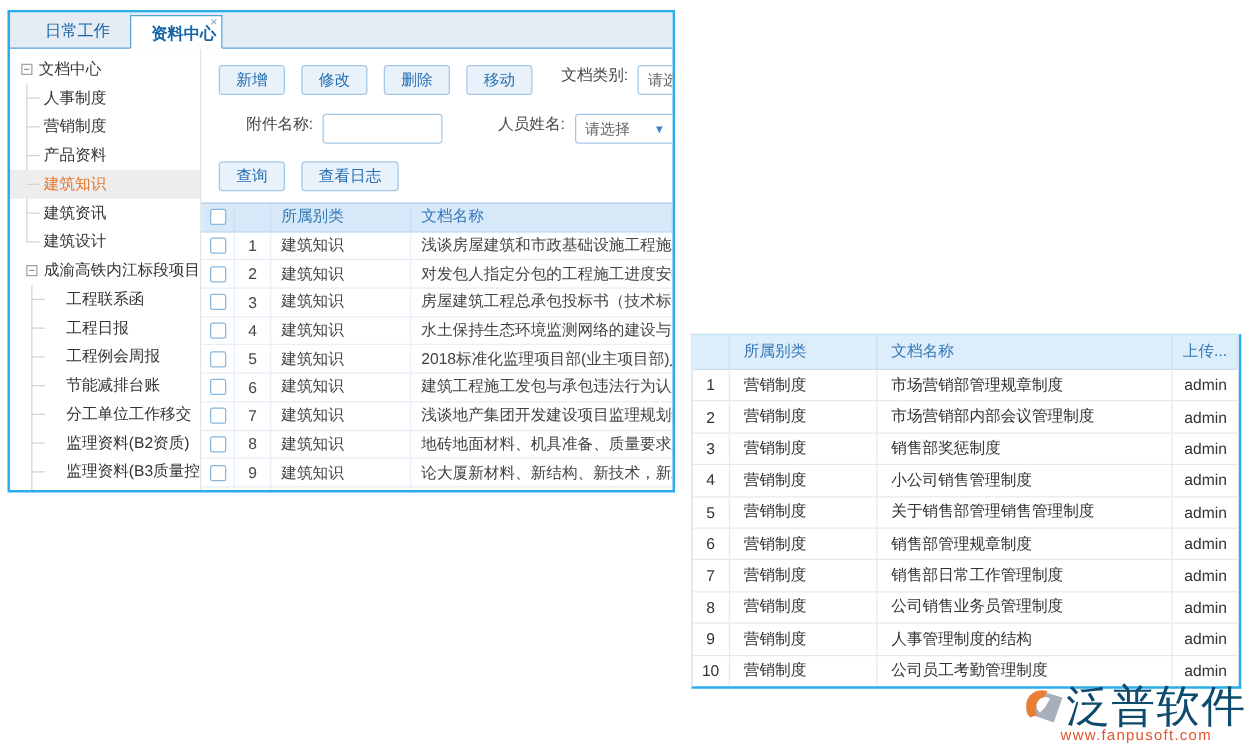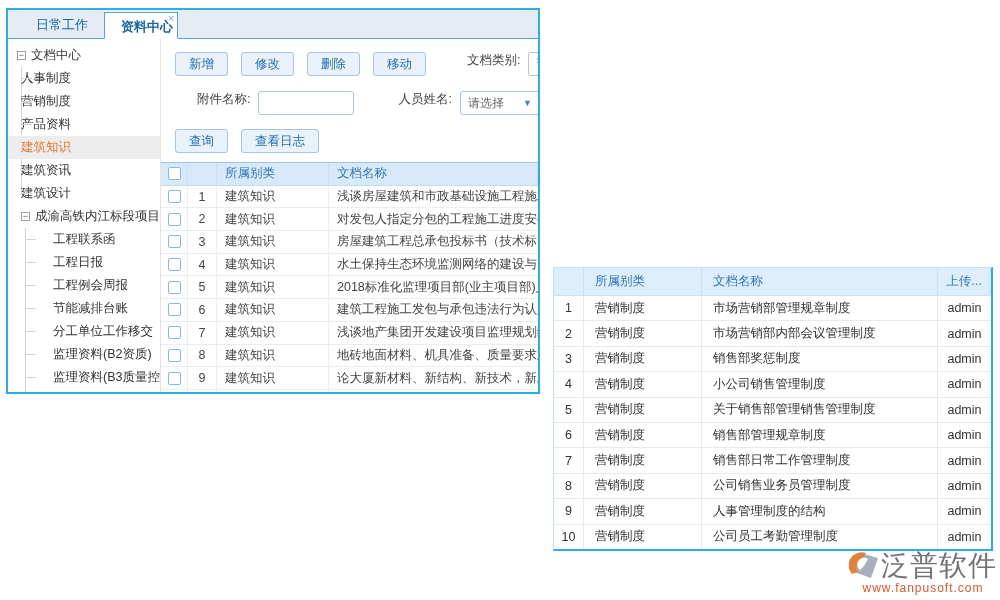--- a/index.html
+++ b/index.html
@@ -15,36 +15,36 @@
   .win-body{flex:1;display:flex;min-height:0}
 
   
   .sidebar{width:153px;flex-shrink:0;border-right:1px solid #e3e3e3;padding-top:5px;overflow:hidden;font-size:12.5px;color:#333}
   .tree-root{display:flex;align-items:center;height:23px;padding-left:9px;white-space:nowrap}
   .tree-root.indent2{padding-left:13px}
   .minus-box{width:9px;height:9px;border:1px solid #9aa4ad;background:#fff;color:#666;font-size:9px;line-height:7px;text-align:center;margin-right:5px;flex-shrink:0}
   .tree-children{position:relative}
   .tree-children::before{content:"";position:absolute;left:13px;top:0;bottom:11px;border-left:1px solid #d4d4d4}
   .tree-children.indent2::before{left:17px}
-  .tree-item{height:23px;line-height:23px;padding-left:13px;position:relative;white-space:nowrap;cursor:default}
+  .tree-item{height:23px;line-height:23px;padding-left:27px;position:relative;white-space:nowrap;cursor:default}
   .tree-item::before{content:"";position:absolute;left:13px;top:11px;width:11px;border-top:1px solid #d4d4d4}
   .indent2 .tree-item{padding-left:45px}
   .indent2 .tree-item::before{left:17px}
   .tree-item.selected{background:#ededed;color:#e4762c}
 
   
   .content{flex:1;display:flex;flex-direction:column;min-width:0;overflow:hidden}
   .frow{display:flex;align-items:flex-start;white-space:nowrap;flex-shrink:0}
   .frow>*{flex-shrink:0}
   .frow1{margin:13px 0 0 14px}
   .frow2{margin:15px 0 0 36px}
   .frow3{margin:14px 0 0 14px}
   .btn{background:#e9f1fa;border:1px solid #a5c7e7;border-radius:3px;color:#2470b3;font-size:12.5px;height:24px;padding:0 13px;line-height:22px;margin-right:13px;cursor:pointer}
   .flabel{font-size:12.5px;color:#444;margin-right:8px}
-  .ml-big{margin-left:28px}
+  .ml-big{margin-left:10px}
   .select{width:80px;height:24px;background:#fff;border:1px solid #a5c7e7;border-radius:3px;display:flex;align-items:center;justify-content:space-between;padding:0 7px;font-size:12px;color:#666;cursor:pointer}
   .arrow{font-size:9px;color:#3a85c8}
   .tinput{width:96px;height:24px;border:1px solid #a5c7e7;border-radius:3px;background:#fff;font-size:12px;padding:0 5px;outline:none}
 
   
   .ltable{margin-top:9px;border-top:1px solid #9fc6e8;flex:1;overflow:hidden;font-size:12.5px}
   .lrow{display:flex;align-items:center;height:22.7px;border-bottom:1px solid #e8eef5;color:#444}
   .lrow.head{background:#d7e9f9;color:#3477b6;border-bottom:1px solid #c3dcf0}
   .lcell{height:100%;display:flex;align-items:center;border-right:1px solid #e8eef5;overflow:hidden}
   .head .lcell{border-right:1px solid #c9dff2}
@@ -61,21 +61,21 @@
   .rcell{height:100%;display:flex;align-items:center;border-right:1px solid #e9e9e9;overflow:hidden}
   .head .rcell{border-right:1px solid #c9dff2}
   .r-num{width:30px;justify-content:center}
   .r-cat{width:118px;padding-left:11px}
   .r-name{flex:1;padding-left:11px;white-space:nowrap}
   .r-up{width:53px;justify-content:center;border-right:none;white-space:nowrap}
 
   
   .logo{position:absolute;right:3px;bottom:5px;display:flex;flex-direction:column;align-items:center}
   .logo-top{display:flex;align-items:center}
-  .logo-name{font-size:28px;color:#737373;letter-spacing:1px;line-height:30px}
+  .logo-name{font-size:35px;color:#0c4a6e;letter-spacing:1px;line-height:30px}
   .logo-url{font-size:12px;color:#e2552c;letter-spacing:1px;margin-top:-1px}
 </style>
 </head>
 <body>
 
 <div class="win-left">
   <div class="tabbar">
     <div class="tab">日常工作</div>
     <div class="tab active">
       <span>资料中心</span>

